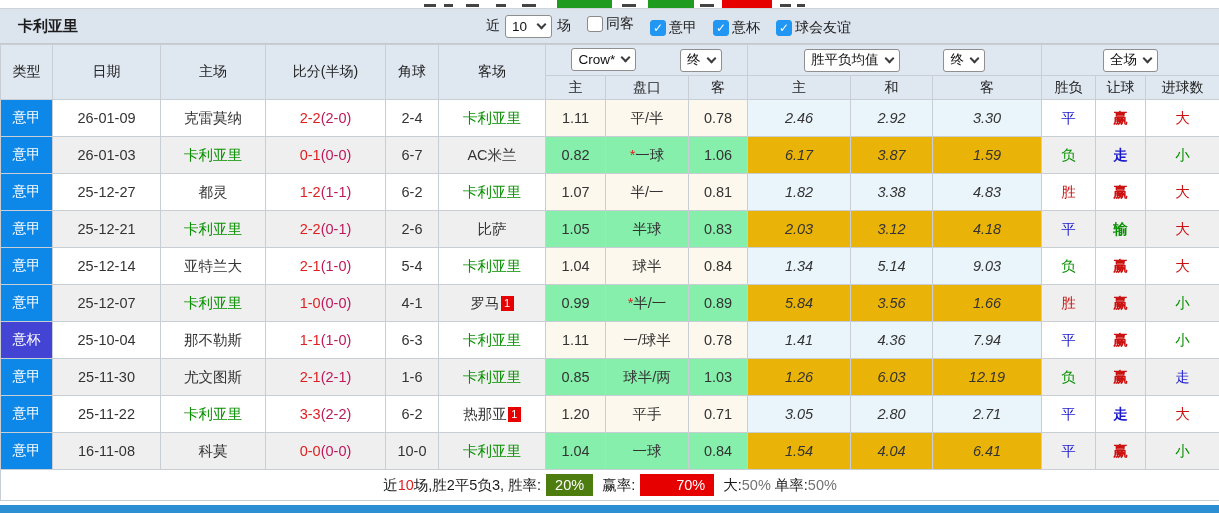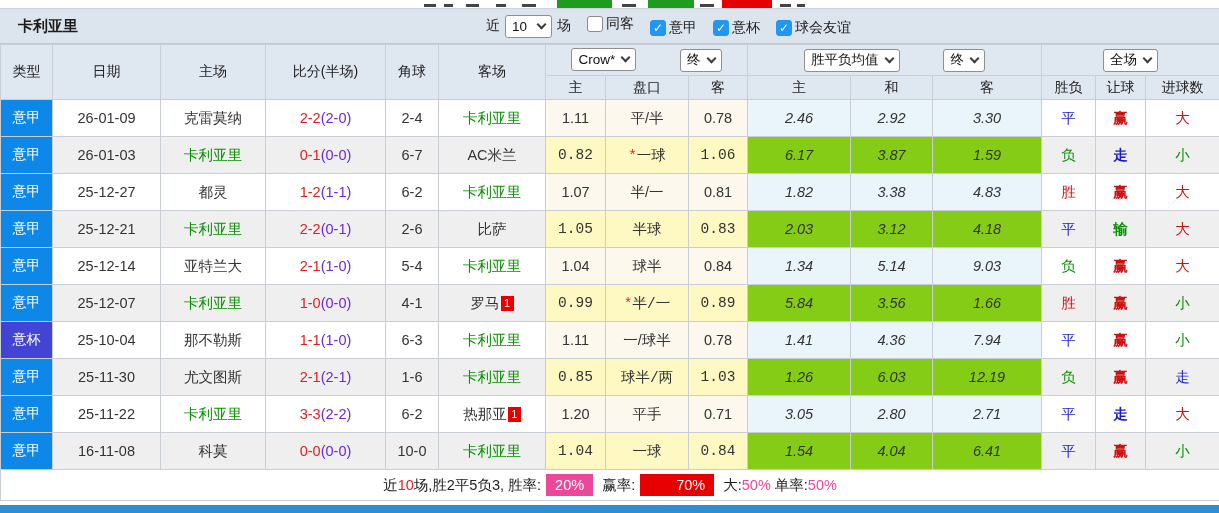--- a/index.html
+++ b/index.html
@@ -48,39 +48,39 @@
   tr.hrowA th { height: 31px; }
   tr.hrowB th { height: 24px; }
   .ddcell .sel { margin: 0 20px; }
   tbody td { height: 37px; font-size: 14.5px; color: #333; background: #fff; }
   tr.even td { background: #efefef; }
   td.type { font-size: 14px; color: #fff; }
   td.type.t-serie_a { background: #0d87e8; }
   td.type.t-cup     { background: #4444d4; }
   .green { color: #089000; }
   .ft { color: #e02020; }
-  .ht { color: #6d28d9; }
+  .ht { color: #be185d; }
   td.cream { background: #fcf8ed; }
-  tr.even td.cream { background: #fef9c3; font-family: Liberation Mono, monospace; }
+  tr.even td.cream { background: #86efac; }
   td.blu { background: #eaf4fb; font-style: italic; }
-  tr.even td.blu { background: #84cc16; }
+  tr.even td.blu { background: #eab308; }
   .star { color: #e02020; }
   .num-badge {
     display: inline-block; background: #e60000; color: #fff;
     font-size: 11px; width: 13px; height: 15px; line-height: 15px;
     text-align: center; margin-left: 1px; vertical-align: 1px;
   }
   .c-red { color: #cc1111; }
   .c-blue { color: #1a1acc; }
   .c-green { color: #089000; }
   td.hcol { font-weight: bold; }
   tfoot td { height: 31px; background: #fff; font-size: 14.5px; color: #1a1a1a; }
   .pct { color: #fff; padding: 3px 9px; margin: 0 5px; }
   .seg-red { color: #e02020; }
-  .seg-blue { color: #ec4899; }
+  .seg-blue { color: #737373; }
 
   
   .bottom-bar { position: absolute; left: 0; bottom: 0; width: 1219px; height: 8px; }
 </style>
 </head>
 <body>
 
 <div class="top-strip" id="top-strip">
     <div class="frag" style="left: 424px; width: 12px;"></div>
     <div class="frag" style="left: 444px; width: 9px;"></div>
@@ -353,18 +353,18 @@
         <td class="blu">1.54</td>
         <td class="blu">4.04</td>
         <td class="blu">6.41</td>
         <td class="c-blue">平</td>
         <td class="hcol c-red">赢</td>
         <td class="c-green">小</td>
       </tr>
     </tbody>
   <tfoot>
     <tr>
-      <td colspan="15"><span id="summary-segs"><span>近</span><span class="seg-red">10</span><span>场,胜2平5负3, 胜率:</span><span class="pct" style="background: #ec4899;">20%</span><span> 赢率:</span><span class="pct" style="background: rgb(230, 0, 0); padding-left: 36px;">70%</span><span> 大:</span><span class="seg-blue">50%</span><span> 单率:</span><span class="seg-blue">50%</span></span></td>
+      <td colspan="15"><span id="summary-segs"><span>近</span><span class="seg-red">10</span><span>场,胜2平5负3, 胜率:</span><span class="pct" style="background: #4d7c0f;">20%</span><span> 赢率:</span><span class="pct" style="background: rgb(230, 0, 0); padding-left: 36px;">70%</span><span> 大:</span><span class="seg-blue">50%</span><span> 单率:</span><span class="seg-blue">50%</span></span></td>
     </tr>
   </tfoot>
 </table>
 
 <div class="bottom-bar" id="bottom-bar" style="background: rgb(46, 142, 211);"></div>
 
 </body></html>

